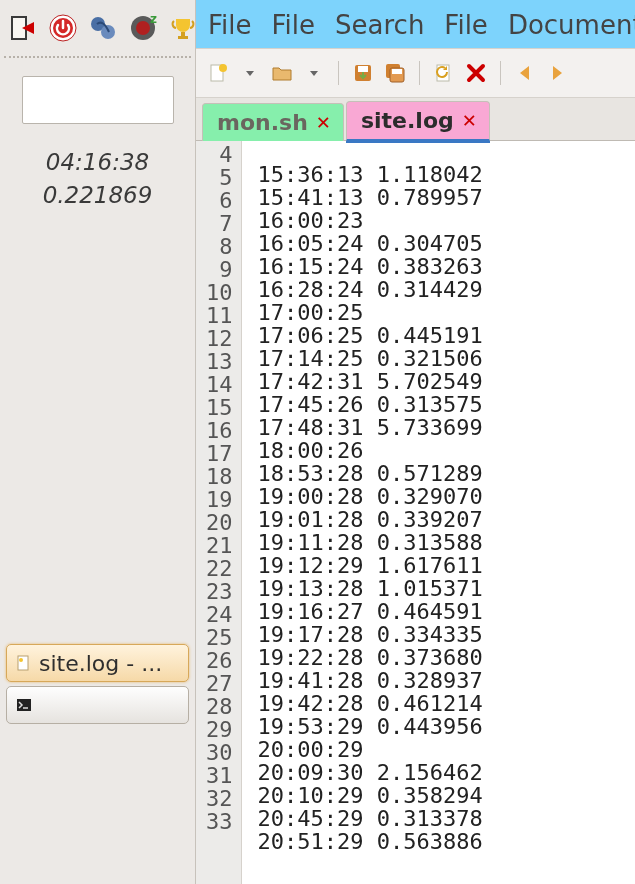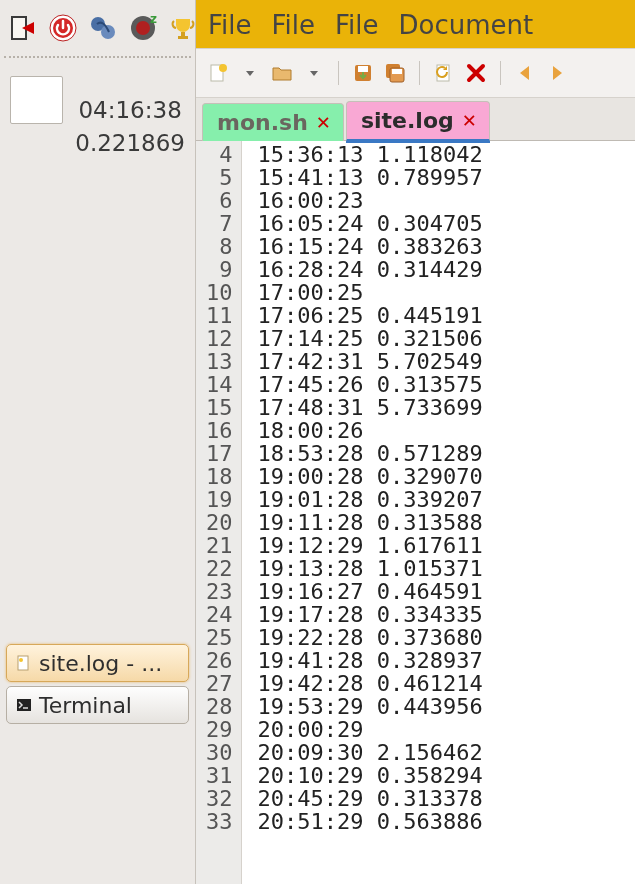--- a/index.html
+++ b/index.html
@@ -38,23 +38,24 @@
     align-items: center;
     justify-content: center;
     cursor: pointer;
   }
   .dotted-sep {
     border-top: 2px dotted #b7b1a9;
     margin: 2px 4px 8px 4px;
   }
   .sidebar-body {
     display: flex;
-    flex-direction: row;
-    gap: 12px;
+    flex-direction: column;
+    gap: 4px;
     padding: 10px 10px 4px 10px;
+    font-style: italic;
   }
   .white-box {
     background: #fff;
     border: 1px solid #b9b4ac;
     border-radius: 2px;
     height: 46px;
     width: 150px;
     margin: 0 auto;
   }
   .big-readout {
@@ -110,21 +111,21 @@
     background: #f5f4f3;
     min-width: 0;
   }
   .menubar {
     display: flex;
     gap: 20px;
     padding: 10px 12px 8px 12px;
     font-size: 26px;
     color: #444;
     border-bottom: 1px solid #d6d2cc;
-    background: #eab308;
+    background: #7dd3fc;
   }
   .menubar span { cursor: pointer; }
   .toolbar {
     display: flex;
     align-items: center;
     gap: 4px;
     padding: 6px 8px;
     border-bottom: 1px solid #d6d2cc;
     background: #f3f1ef;
     height: 36px;
@@ -195,20 +196,21 @@
     border-right: 1px solid #d6d2cc;
     text-align: right;
     padding: 2px 8px 2px 10px;
     color: #555;
     white-space: pre;
   }
   .content {
     padding: 2px 8px 2px 16px;
     white-space: pre;
     flex: 1;
+    margin-top: 20px;
   }
 </style>
 </head>
 <body>
 
 <div class="root">
 
   <div class="left-panel">
     <div class="top-icons">
       <div class="ticon">
@@ -270,30 +272,30 @@
           <span>site.log - ...</span>
         </div>
         <div class="task-btn">
           <span class="ticon-sm">
             <svg width="16" height="16" viewBox="0 0 16 16">
               <rect x="1" y="2" width="14" height="12" fill="#222"></rect>
               <path d="M3 5 L6 8 L3 11" stroke="#ddd" stroke-width="1.5" fill="none"></path>
               <path d="M7 11 h5" stroke="#ddd" stroke-width="1.5"></path>
             </svg>
           </span>
-          <span>Terminal</span>
         </div>
       </div>
   </div>
 
   <div class="editor-area">
 
     <div class="menubar">
       <span>File</span>
       <span>File</span>
+      <span>Search</span>
       <span>File</span>
       <span>Document</span>
     </div>
 
     <div class="toolbar">
       <div class="tb-btn">
         <svg width="22" height="22" viewBox="0 0 22 22">
             <rect x="4" y="3" width="12" height="16" fill="#fff" stroke="#bba"></rect>
             <circle cx="16" cy="6" r="4" fill="#f4c430"></circle>
           </svg>

